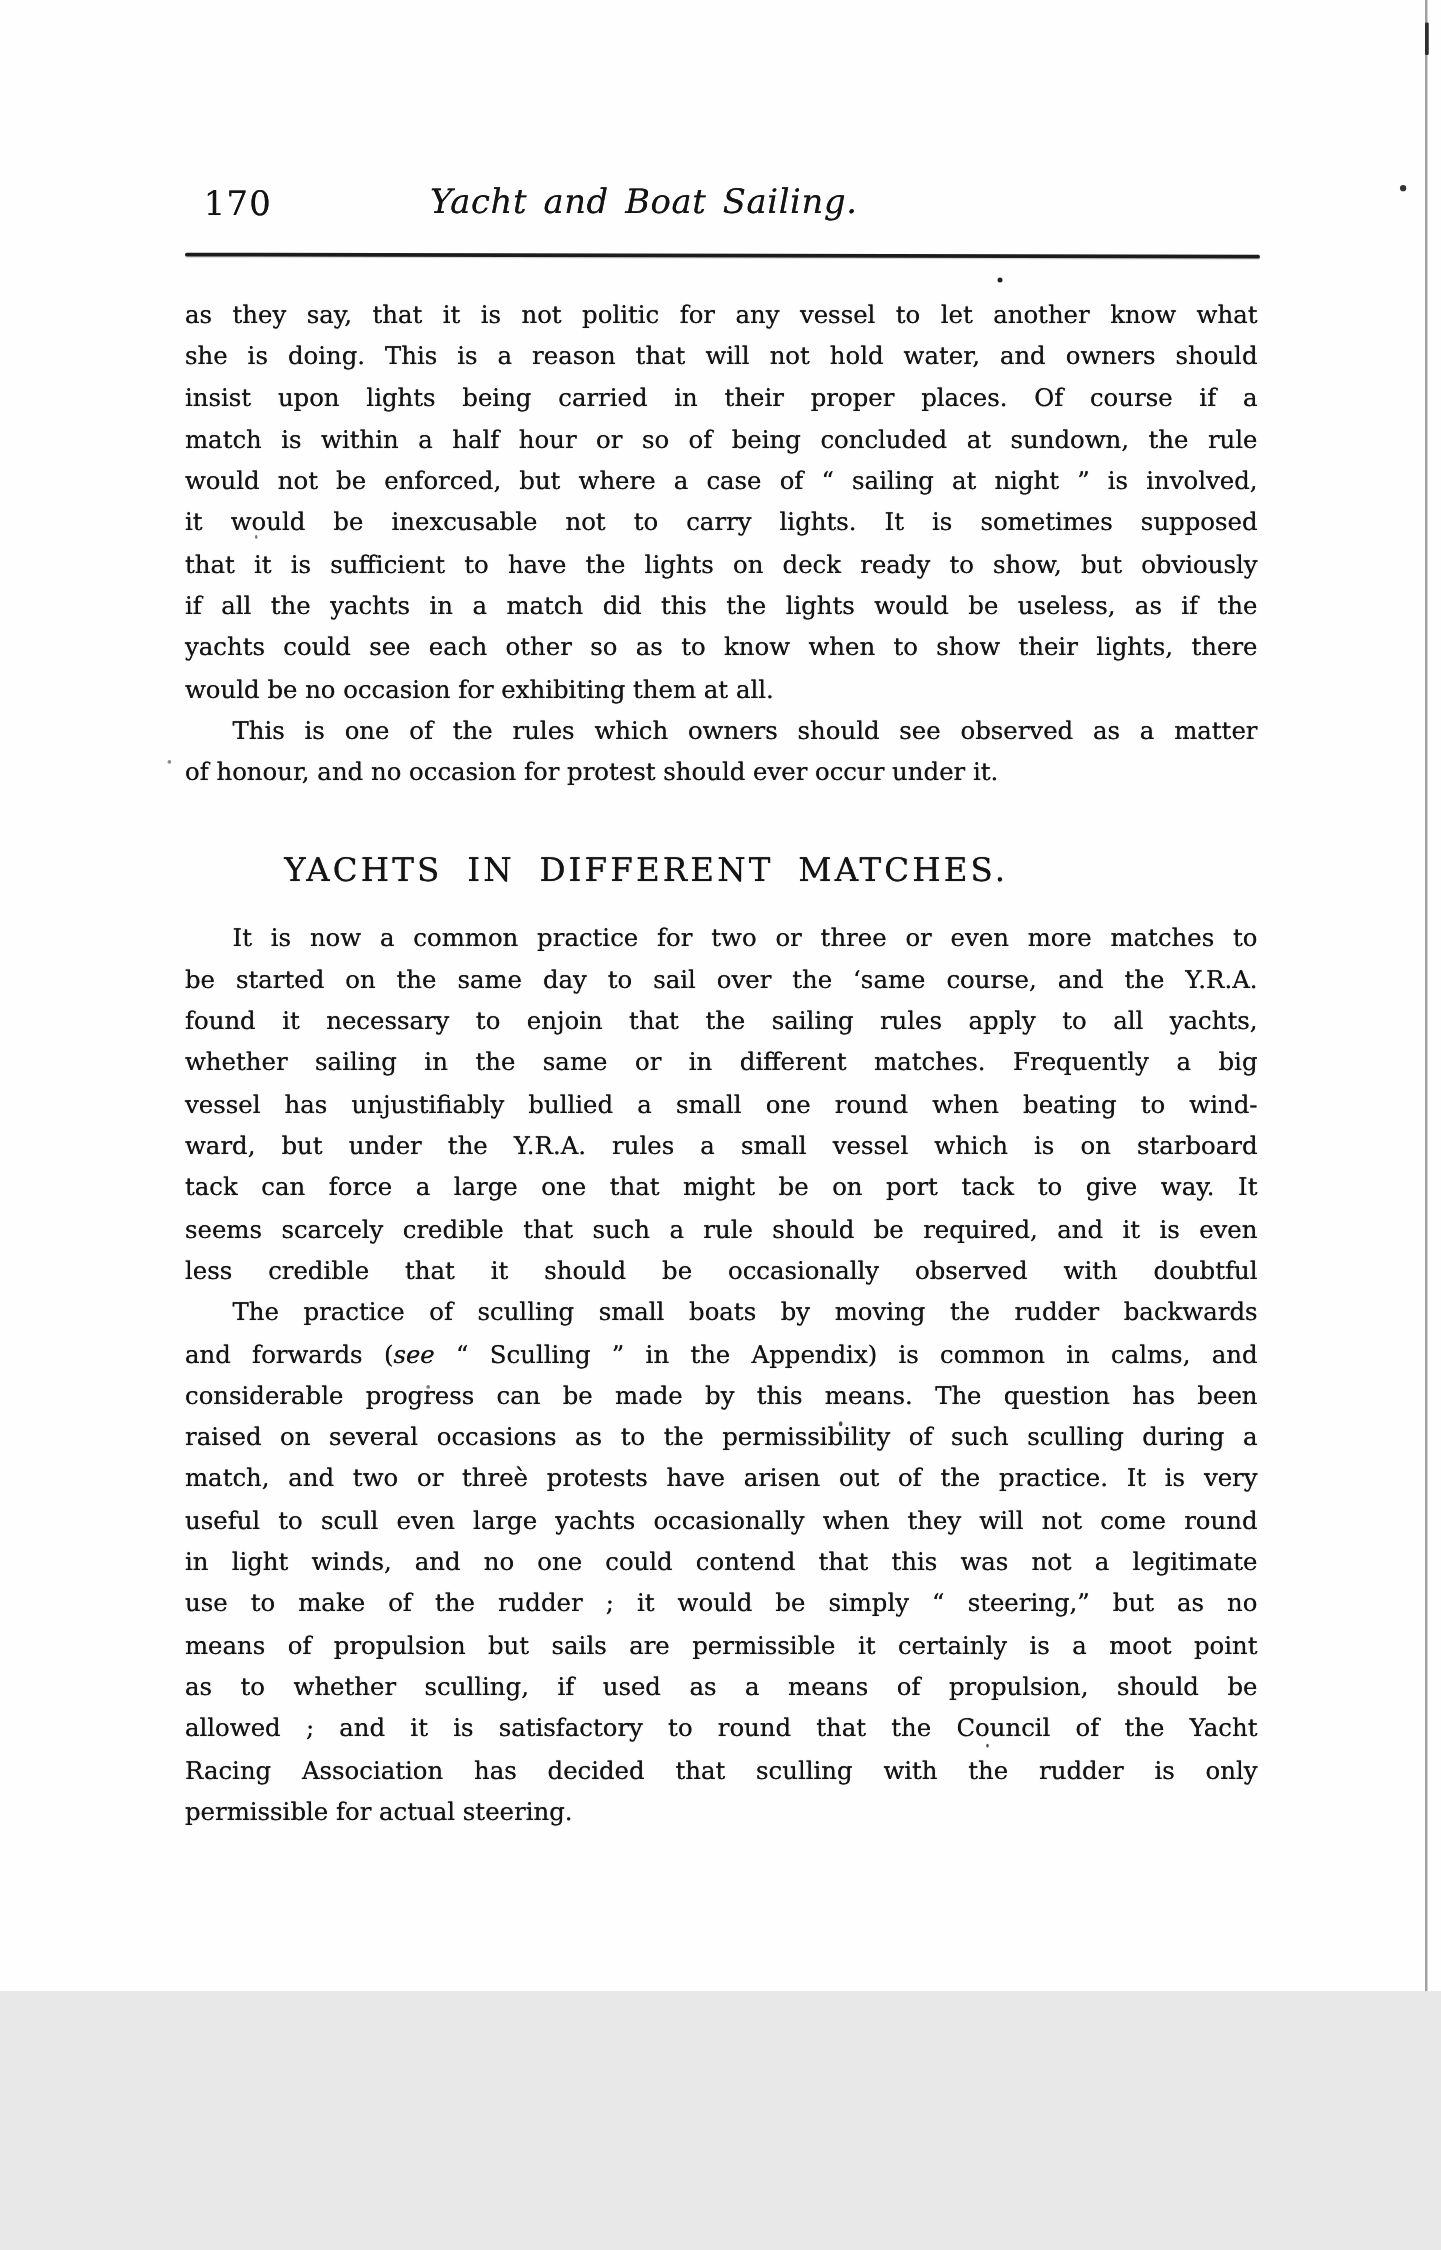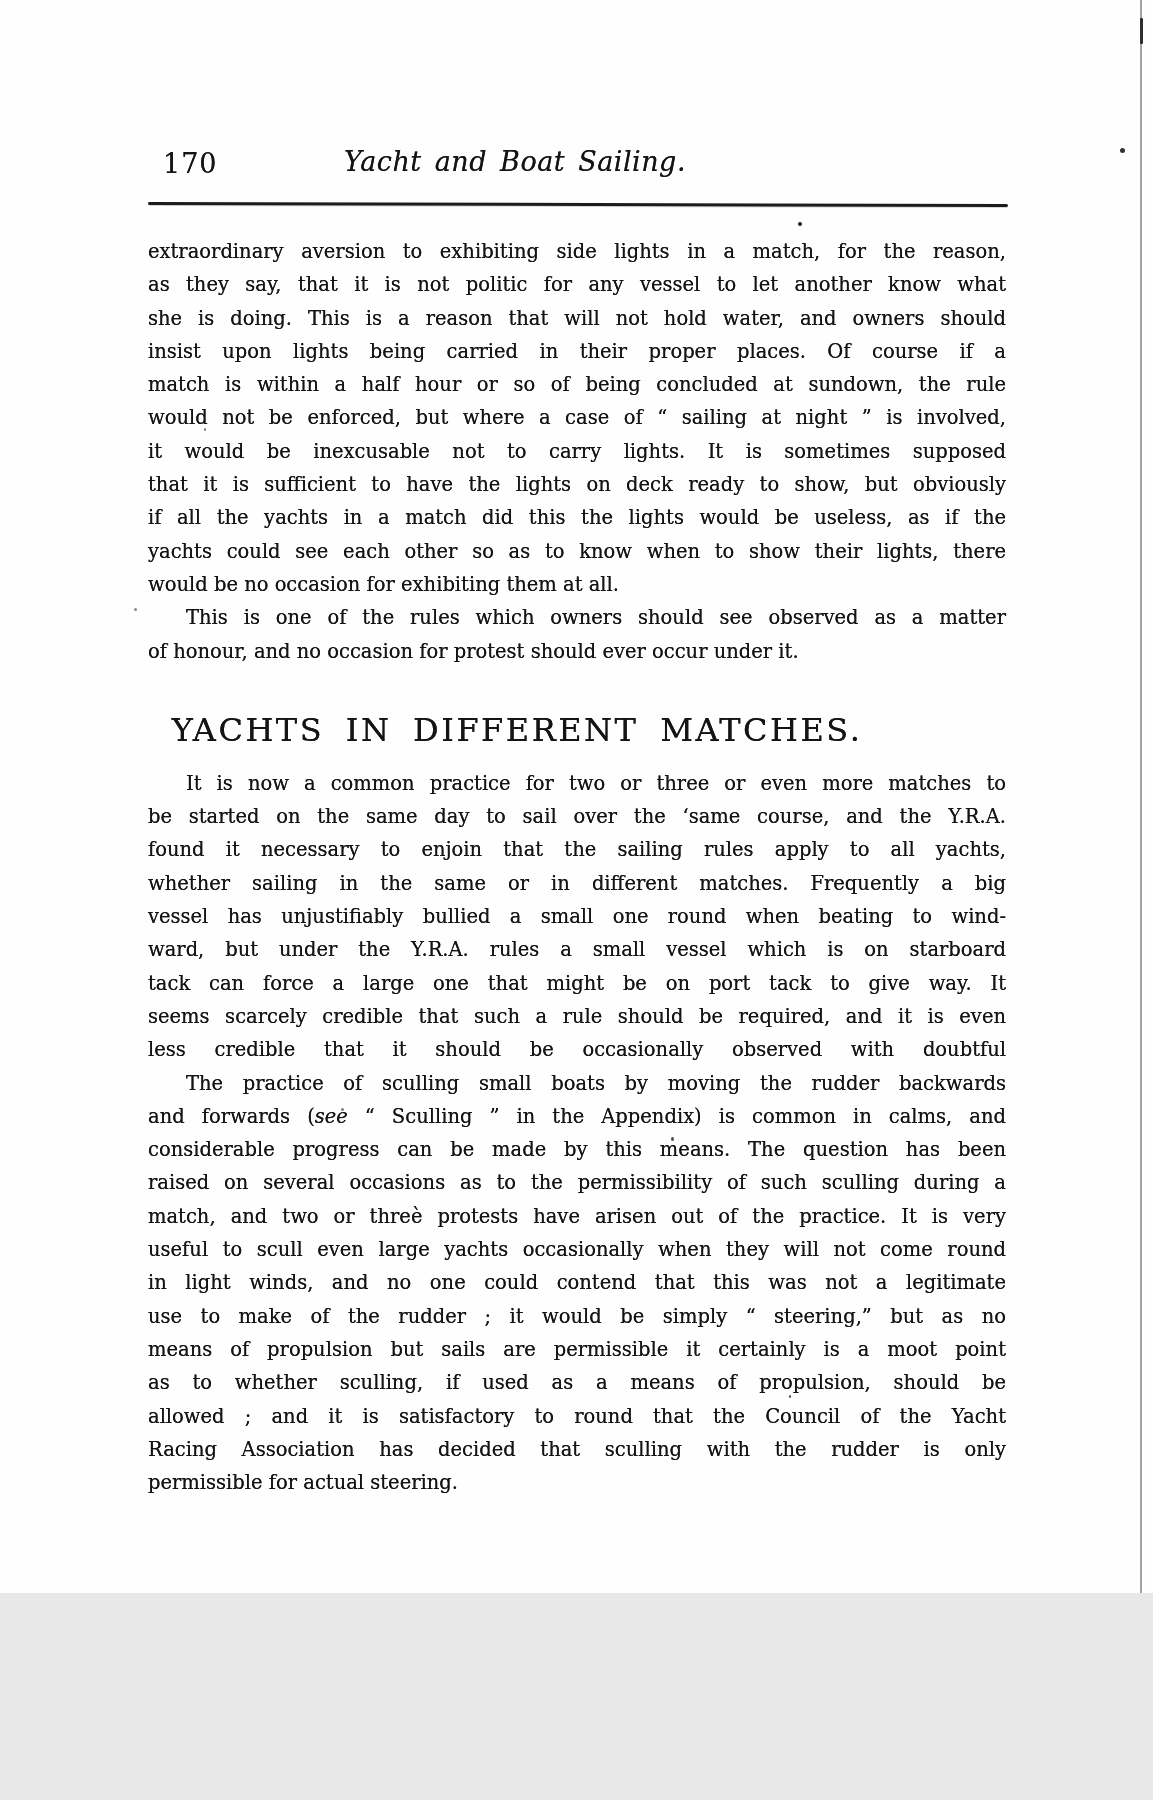--- a/index.html
+++ b/index.html
@@ -40,21 +40,21 @@
     white-space:normal;
     text-align:justify;
     text-align-last:justify;
     text-justify:inter-word;
   }
   .line.last{text-align-last:left;}
   .line.indent{text-indent:38px;}
   .section-heading{
     margin:0;text-align:center;
     transform:translateX(-60px);
-    font-size:32px;font-weight:normal;
+    font-size:26px;font-weight:normal;
     letter-spacing:2.5px;word-spacing:9px;
     line-height:36px;
     text-shadow:0 0 .6px rgba(0,0,0,.85);
   }
   .section-heading.h1{margin-top:44px;margin-bottom:19px;}
   .section-heading.h2{margin-top:19px;margin-bottom:12px;}
   
   .watermark{
     position:absolute;left:796px;top:1682px;
     display:flex;align-items:baseline;gap:10px;
@@ -95,21 +95,20 @@
 <body>
 
 <div class="page">
 
   <div class="folio">170</div>
   <div class="running-title">Yacht and Boat Sailing.</div>
   <div class="head-rule"></div>
 
   <div class="text-column">
     <div class="para">
-        <div class="line">extraordinary aversion to exhibiting side lights in a match, for the reason,</div>
         <div class="line">as they say, that it is not politic for any vessel to let another know what</div>
         <div class="line">she is doing. This is a reason that will not hold water, and owners should</div>
         <div class="line">insist upon lights being carried in their proper places. Of course if a</div>
         <div class="line">match is within a half hour or so of being concluded at sundown, the rule</div>
         <div class="line">would not be enforced, but where a case of “ sailing at night ” is involved,</div>
         <div class="line">it would be inexcusable not to carry lights. It is sometimes supposed</div>
         <div class="line">that it is sufficient to have the lights on deck ready to show, but obviously</div>
         <div class="line">if all the yachts in a match did this the lights would be useless, as if the</div>
         <div class="line">yachts could see each other so as to know when to show their lights, there</div>
         <div class="line last">would be no occasion for exhibiting them at all.</div>

